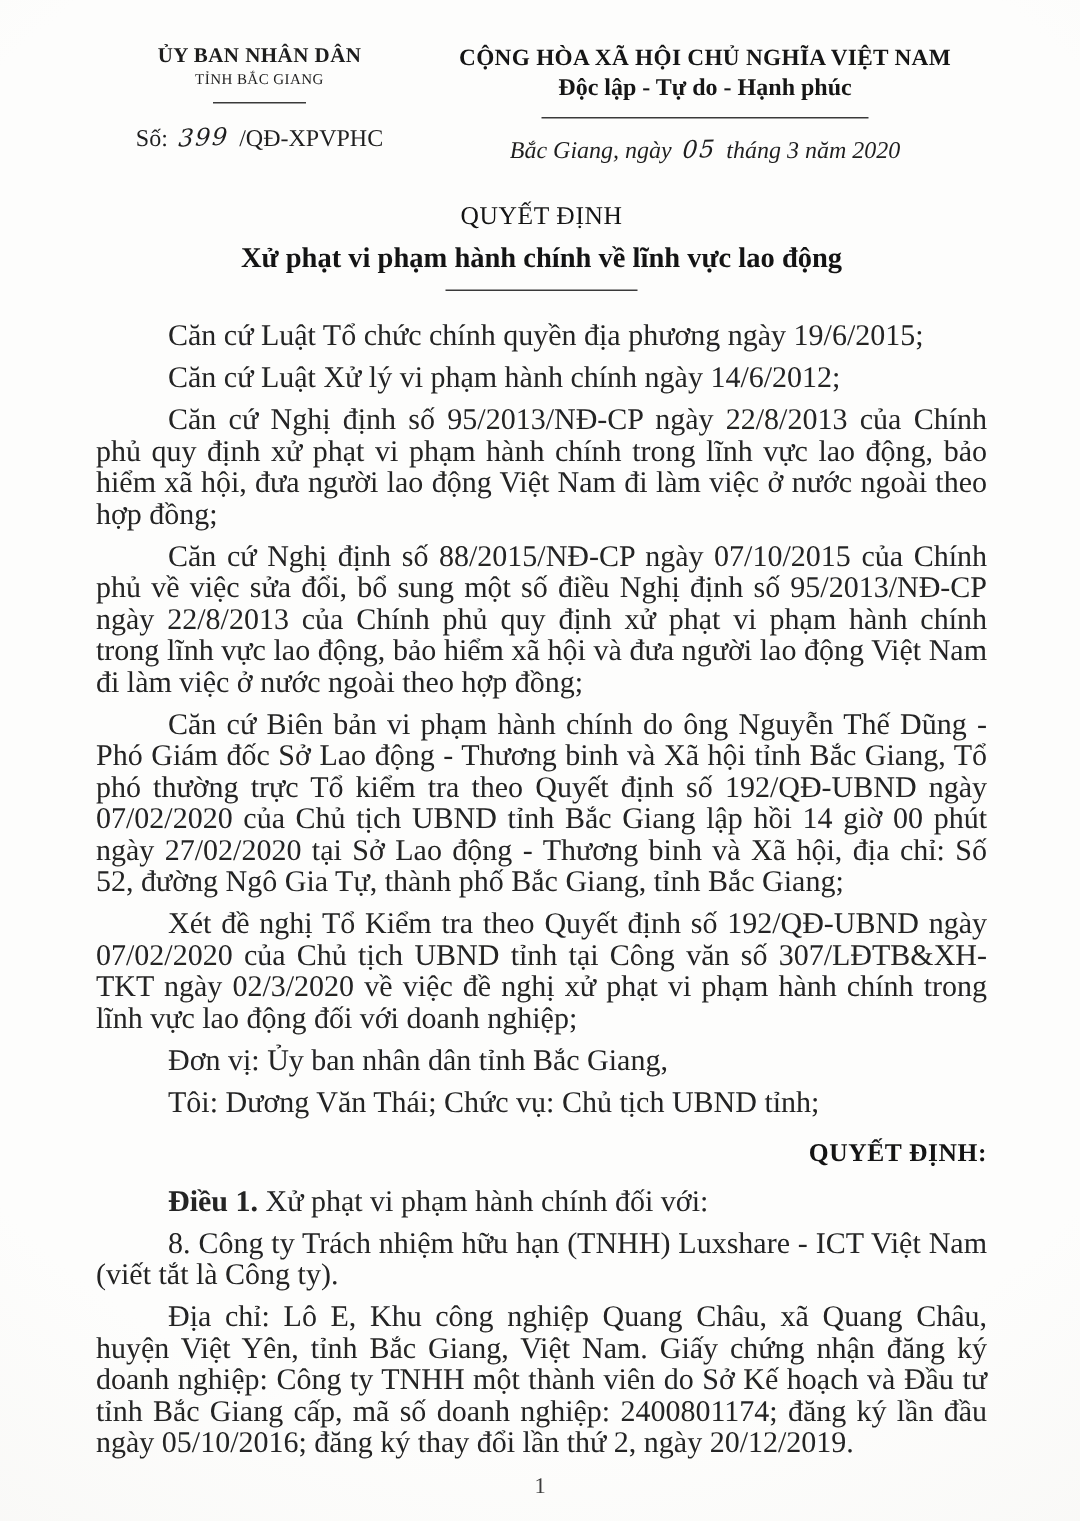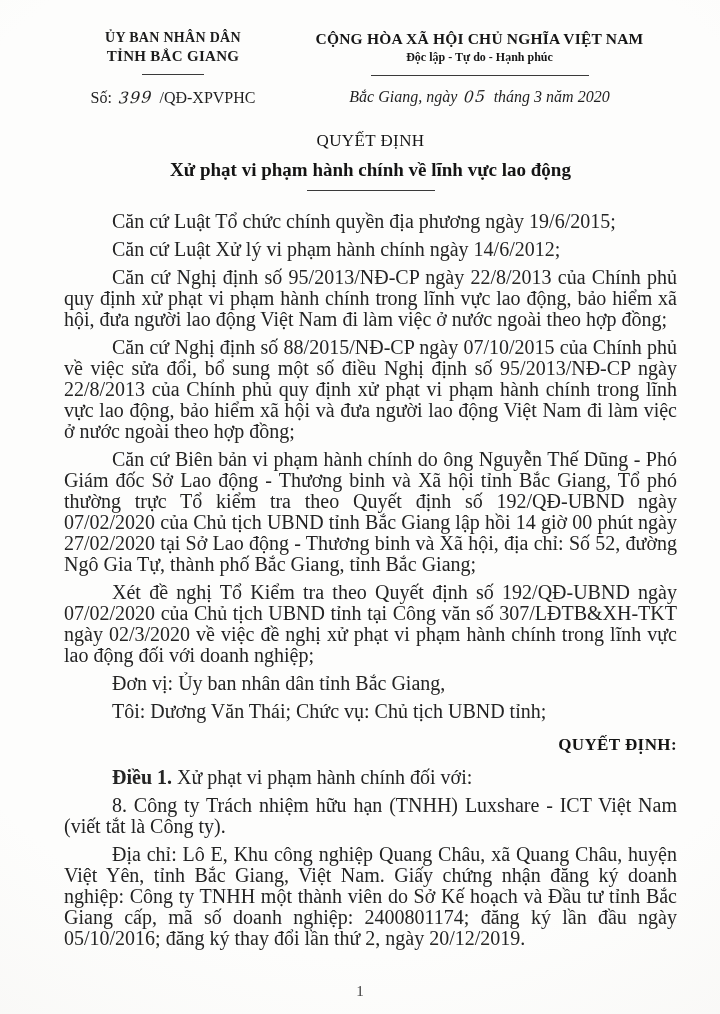--- a/index.html
+++ b/index.html
@@ -7,32 +7,32 @@
     width:720px;height:1014px;
     background:#ffffff;
     font-family:"Liberation Serif","DejaVu Serif",serif;
     color:#232323;
     overflow:hidden;
   }
   .page{
     position:relative;
     width:720px;height:1014px;
     box-sizing:border-box;
-    padding:30px 43px 0 64px;
+    padding:30px 62px 0 64px;
     background:
       radial-gradient(130% 95% at 50% 42%, #fdfdfc 55%, #f3f2ef 100%);
   }
   
   .header{display:flex;align-items:flex-start;}
   .header-left{width:218px;text-align:center;flex:none;}
   .header-right{flex:1;text-align:center;}
   .org1{font-weight:bold;font-size:14px;letter-spacing:.3px;color:#1d1d1d;}
-  .org2{font-weight:bold;font-size:15px;letter-spacing:.3px;color:#1d1d1d;margin-top:2px;}
+  .org2{font-weight:normal;font-size:10px;letter-spacing:.3px;color:#1d1d1d;margin-top:2px;}
   .motto1{font-weight:bold;font-size:15.5px;letter-spacing:.2px;color:#161616;}
-  .motto2{font-weight:bold;font-size:12px;color:#161616;margin-top:2px;}
+  .motto2{font-weight:bold;font-size:16px;color:#161616;margin-top:2px;}
   .rule{height:0;border-top:1.6px solid #3a3a3a;}
   .rule-left{width:62px;margin:9px auto 0;}
   .rule-right{width:218px;margin:10px auto 0;border-top-width:1.3px;}
   .doc-number{margin-top:13px;font-size:16px;white-space:nowrap;color:#1f1f1f;}
   .date-line{margin-top:11px;font-size:16px;font-style:italic;color:#1f1f1f;white-space:nowrap;}
   .handwritten{
     display:inline-block;
     font-family:"DejaVu Serif",serif;
     font-style:italic;
     transform:rotate(-2deg) skewX(-6deg);

